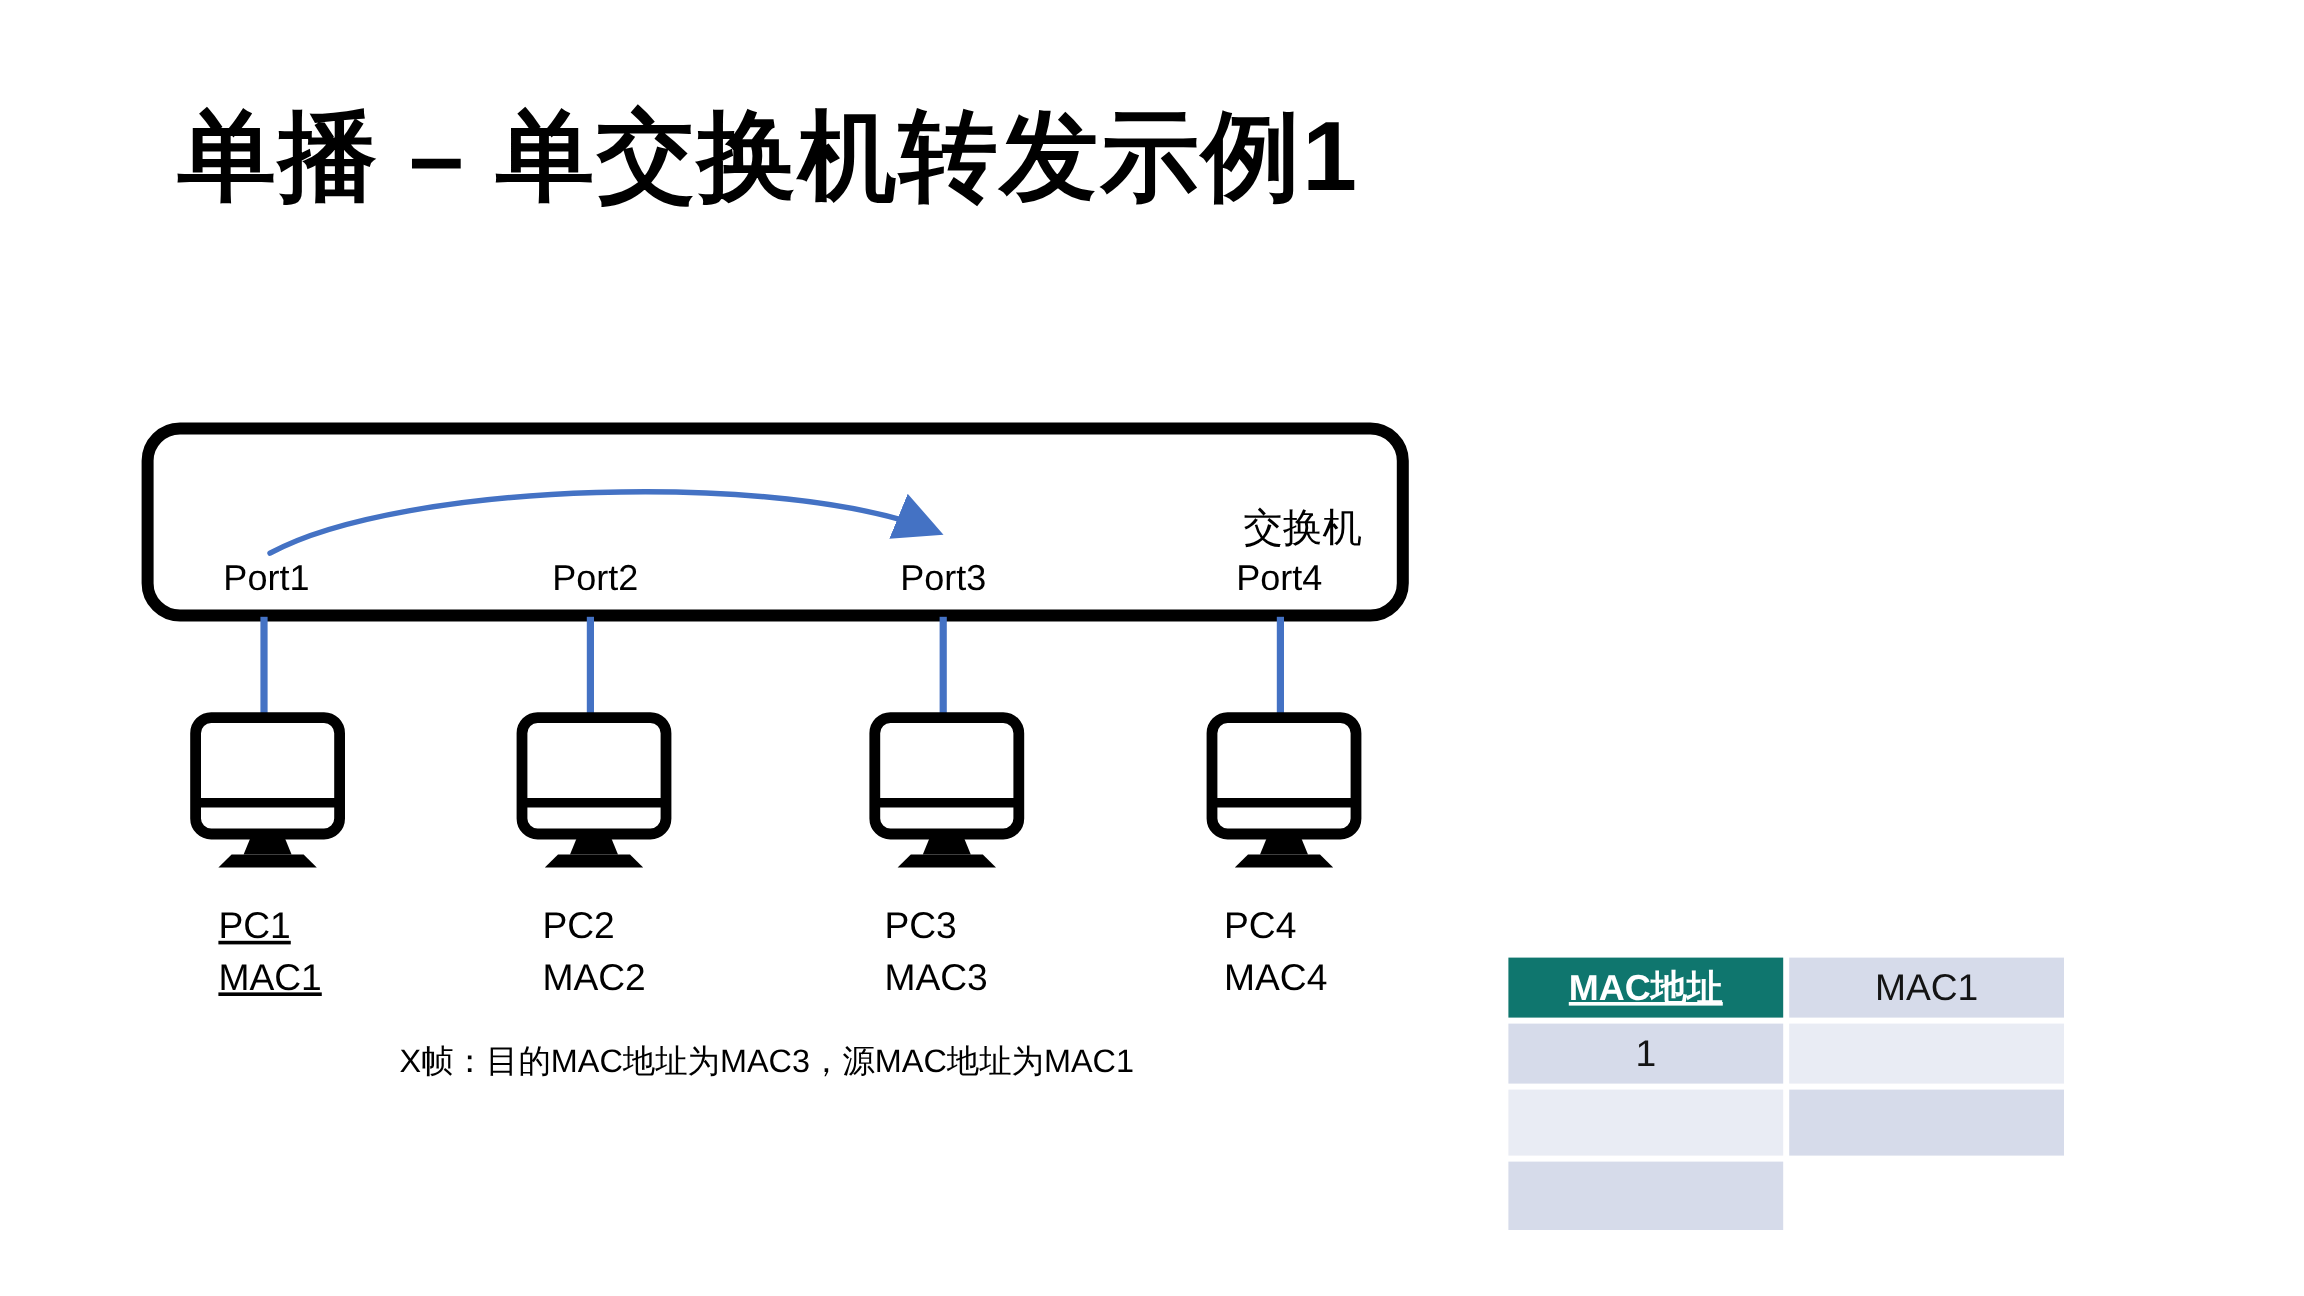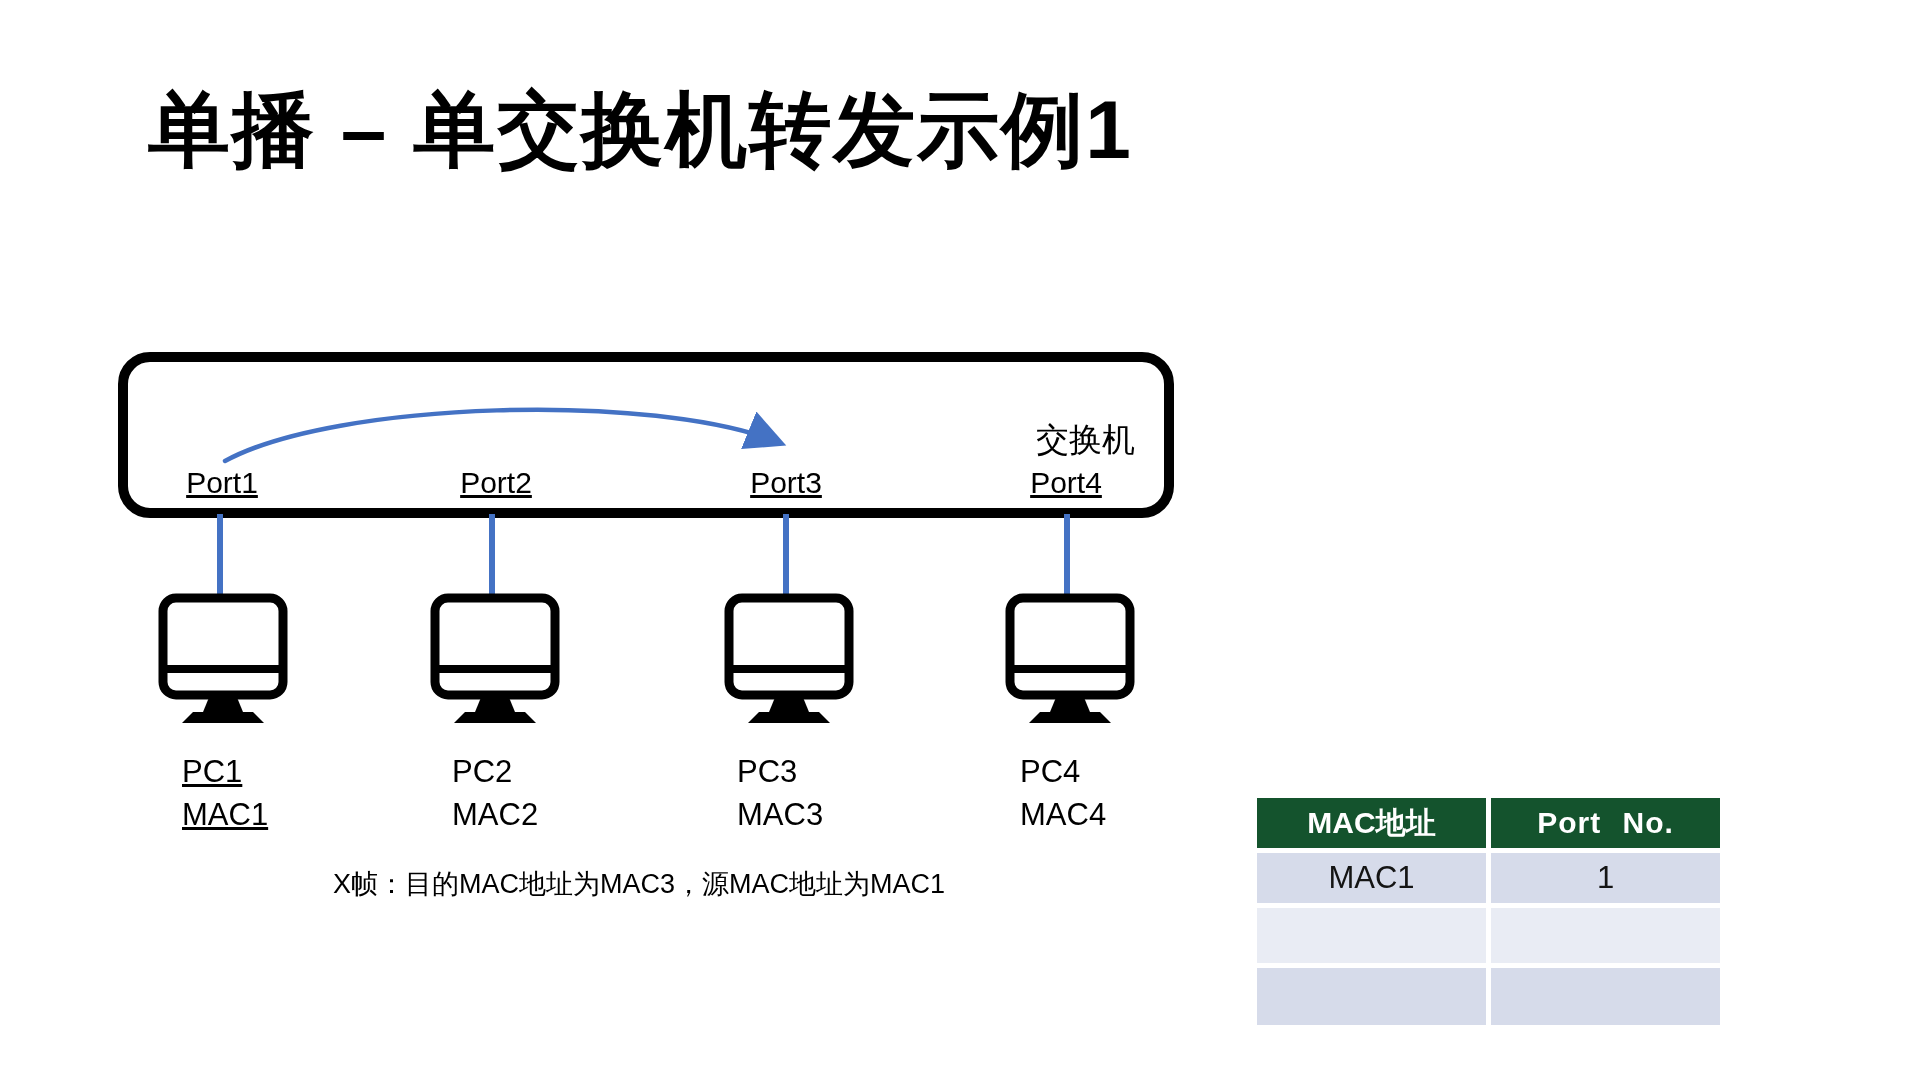--- a/index.html
+++ b/index.html
@@ -16,21 +16,21 @@
   .switch-box {
     position:absolute; left:118px; top:352px; width:1056px; height:166px;
     border:10px solid #000; border-radius:32px; background:#fff;
   }
   .switch-label {
     position:absolute; left:1036px; top:418px;
     font-size:33px; color:#000; white-space:nowrap;
   }
   .port-label {
     position:absolute; top:466px; transform:translateX(-50%);
-    font-size:30px; color:#000; white-space:nowrap;text-decoration:underline;
+    font-size:30px; color:#000; white-space:nowrap;
   }
   .port-1 { left:222px; } .port-2 { left:496px; } .port-3 { left:786px; } .port-4 { left:1066px; }
 
   .overlay { position:absolute; left:0; top:0; width:1920px; height:1080px; pointer-events:none; }
 
   .pc-icon { position:absolute; width:132px; height:136px; }
   .pc-1 { left:157px; top:592px; } .pc-2 { left:429px; top:592px; }
   .pc-3 { left:723px; top:592px; } .pc-4 { left:1004px; top:592px; }
 
   .pc-caption { position:absolute; top:750px; font-size:31px; line-height:43px; color:#000; }
@@ -39,21 +39,21 @@
   .right-note { position:absolute; left:1259px; top:417px; font-size:31px; color:#000; white-space:nowrap; }
   .frame-note { position:absolute; left:333px; top:866px; font-size:27px; color:#000; white-space:nowrap; }
 
   .mac-table {
     position:absolute; left:1257px; top:798px;
     display:grid; grid-template-columns:229px 229px;
     grid-template-rows:50px 50px 55px 57px; gap:5px;
   }
   .mac-table .cell { display:flex; align-items:center; justify-content:center; }
   .mac-table .th {
-    background:#14532d; color:#fff; font-weight:700; font-size:30px;
+    background:#0f766e; color:#fff; font-weight:700; font-size:30px;text-decoration:underline;
   }
   .mac-table .th-port { letter-spacing:1px; word-spacing:12px; }
   .mac-table .td-odd { background:#D6DBEA; color:#141414; font-size:31px; }
   .mac-table .td-even { background:#E9ECF4; color:#141414; font-size:31px; }
 </style>
 </head>
 <body>
 
 <div class="slide">
 
@@ -116,21 +116,20 @@
   </div>
   <div class="pc-caption cap-4">
     <div>PC4</div>
     <div>MAC4</div>
   </div>
 
   <div class="frame-note">X帧：目的MAC地址为MAC3，源MAC地址为MAC1</div>
 
   <div class="mac-table">
     <div class="cell th">MAC地址</div>
-    <div class="cell th th-port">Port No.</div>
 
     <div class="cell td-odd">MAC1</div>
     <div class="cell td-odd">1</div>
 
     <div class="cell td-even"></div>
     <div class="cell td-even"></div>
 
     <div class="cell td-odd"></div>
     <div class="cell td-odd"></div>
   </div>

